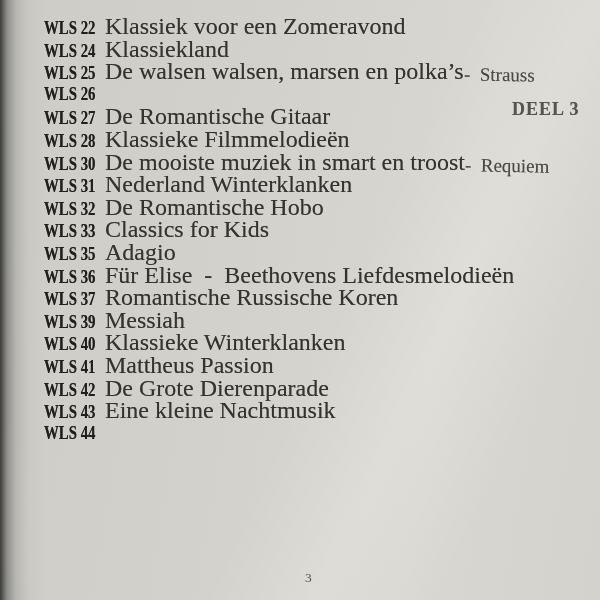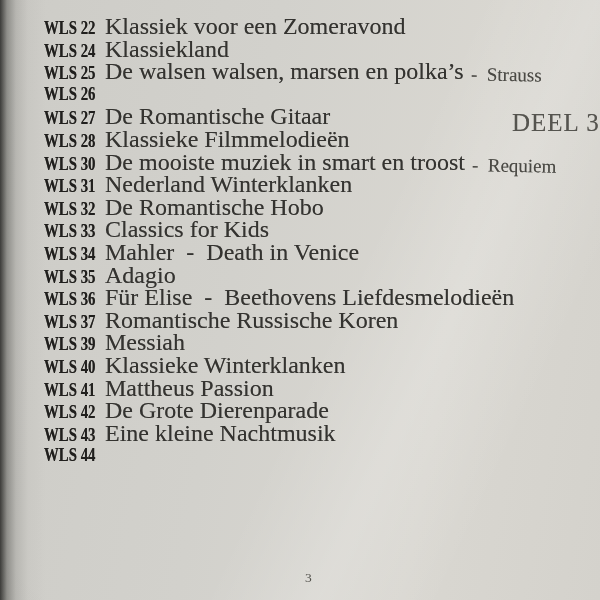--- a/index.html
+++ b/index.html
@@ -58,35 +58,35 @@
     text-shadow: 0 0 0.6px rgba(32,31,29,0.65);
   }
   .title {
     font-size: 24px;
     color: #343330;
     text-shadow: 0 0 0.5px rgba(52,51,48,0.5);
     white-space: pre;
   }
   .suffix {
     display: inline-block;
-    margin-left: 7px;
     font-size: 19px;
     color: #4a4944;
     transform: translateY(2px) rotate(0.9deg);
     text-shadow: 0 0 0.5px rgba(74,73,68,0.45);
     white-space: pre;
   }
   .series-label {
     position: absolute;
     left: 512px;
-    top: 109px;
-    font-size: 25px;
+    top: 99px;
+    font-size: 18px;
     color: #55544f;
     letter-spacing: 1px;
     text-shadow: 0 0 0.5px rgba(85,84,79,0.5);
+    font-weight: bold;
   }
   .page-number {
     position: absolute;
     left: 305px;
     top: 570px;
     font-size: 13.5px;
     color: #51504b;
   }
 </style>
 </head>
@@ -150,25 +150,20 @@
     <span class="title">De Romantische Hobo</span>
     
   </div>
 
   <div class="row">
     <span class="code">WLS 33</span>
     <span class="title">Classics for Kids</span>
     
   </div>
 
-  <div class="row">
-    <span class="code">WLS 34</span>
-    <span class="title">Mahler  -  Death in Venice</span>
-    
-  </div>
 
   <div class="row">
     <span class="code">WLS 35</span>
     <span class="title">Adagio</span>
     
   </div>
 
   <div class="row">
     <span class="code">WLS 36</span>
     <span class="title">Für Elise  -  Beethovens Liefdesmelodieën</span>

